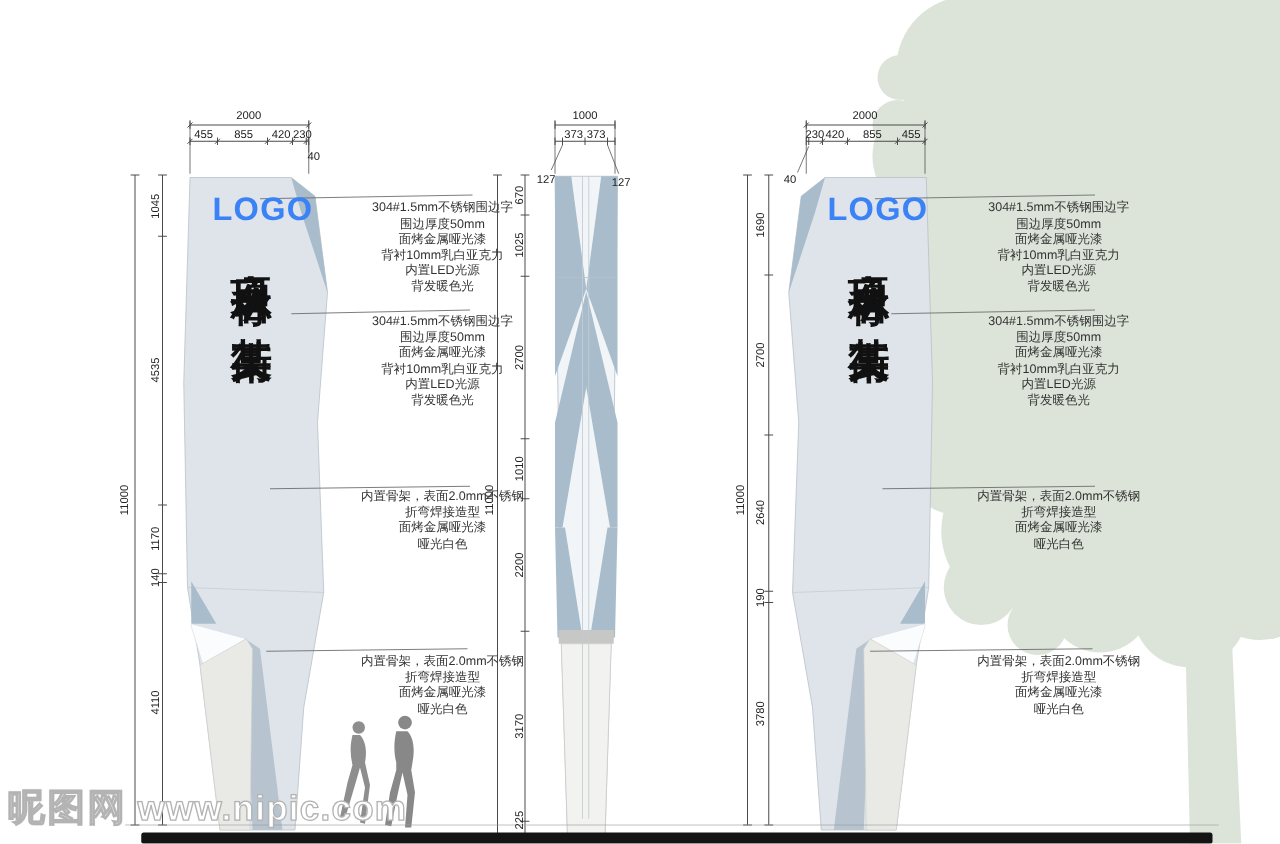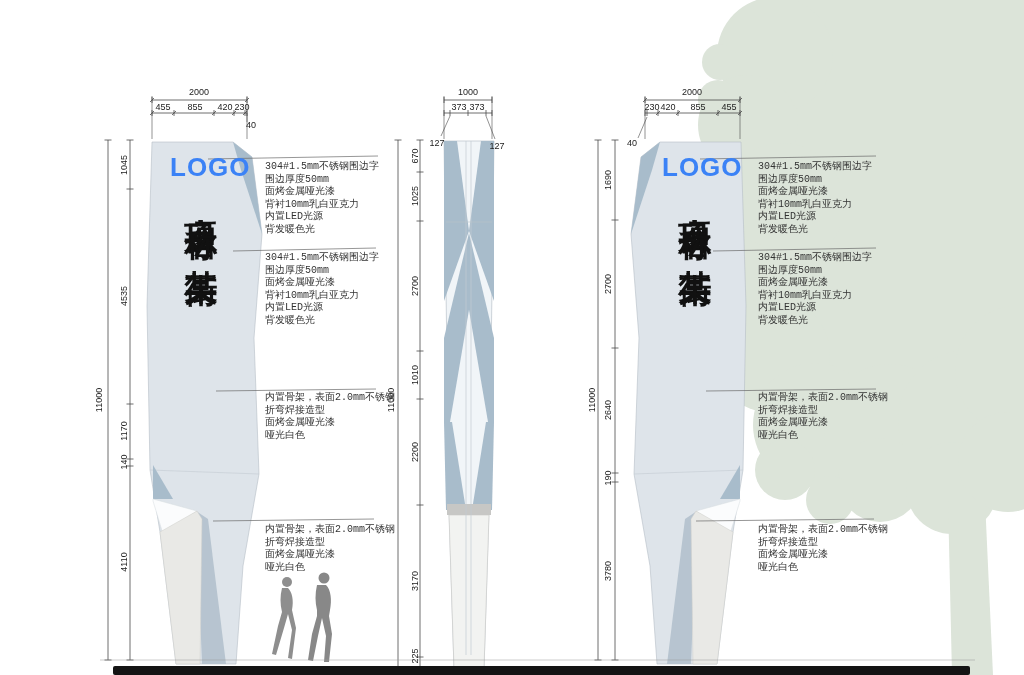--- a/index.html
+++ b/index.html
@@ -1,22 +1,22 @@
 <!DOCTYPE html>
 <html><head>
 <meta charset="utf-8">
 <style>
   html,body{margin:0;padding:0;background:#fff;}
   #canvas{position:relative;width:1024px;height:675px;background:#ffffff;overflow:hidden;
-          font-family:"Liberation Sans","DejaVu Sans",sans-serif;}
+          font-family:"Liberation Sans","DejaVu Sans",sans-serif;text-align:center;}
   svg{position:absolute;display:block;}
   .layer{position:absolute;left:0;top:0;width:1024px;height:675px;}
   .dimh{position:absolute;transform:translate(-50%,-50%);font-size:9px;color:#222;white-space:nowrap;z-index:4;}
   .dimv{position:absolute;transform:translate(-50%,-50%) rotate(-90deg);font-size:9px;color:#222;white-space:nowrap;z-index:4;}
-  .note{position:absolute;width:178px;font-size:10px;line-height:12.5px;color:#333;white-space:pre-line;z-index:5;font-family:Liberation Mono, monospace;}
+  .note{position:absolute;width:178px;font-size:10px;line-height:12.5px;color:#333;white-space:pre-line;z-index:5;}
   .logo{position:absolute;font-size:26px;font-weight:bold;color:#3b82f6;letter-spacing:1px;z-index:5;}
   .vname{position:absolute;writing-mode:vertical-rl;text-orientation:upright;font-size:33px;letter-spacing:2px;
          color:#111;font-weight:600;z-index:5;line-height:1;}
   .groundbar{position:absolute;left:113px;top:666px;width:857px;height:9px;background:#141414;border-radius:2px;z-index:7;}
   .wm-left{position:absolute;left:6px;top:626px;z-index:8;color:#ffffff;-webkit-text-stroke:1px #b3b3b3;
            text-shadow:0 0 1px #b8b8b8;font-weight:bold;white-space:nowrap;}
   .wm-cn{font-size:30px;letter-spacing:2px;}
   .wm-url{font-size:28px;margin-left:8px;letter-spacing:1px;}
   .idbar{position:absolute;left:786px;top:645px;width:226px;height:19px;background:rgba(145,145,145,.72);
          color:#fff;font-size:11.5px;line-height:19px;padding-left:5px;z-index:8;white-space:nowrap;box-sizing:border-box;}
@@ -229,14 +229,17 @@
 折弯焊接造型
 面烤金属哑光漆
 哑光白色</div>
   <div class="note" style="left:758px;top:524px">内置骨架，表面2.0mm不锈钢
 折弯焊接造型
 面烤金属哑光漆
 哑光白色</div>
 
   <div class="groundbar"></div>
 
+  <div class="wm-left">
+    <span class="wm-cn">昵图网</span><span class="wm-url">www.nipic.com</span>
+  </div>
 
 </div>
 
 </body></html>

